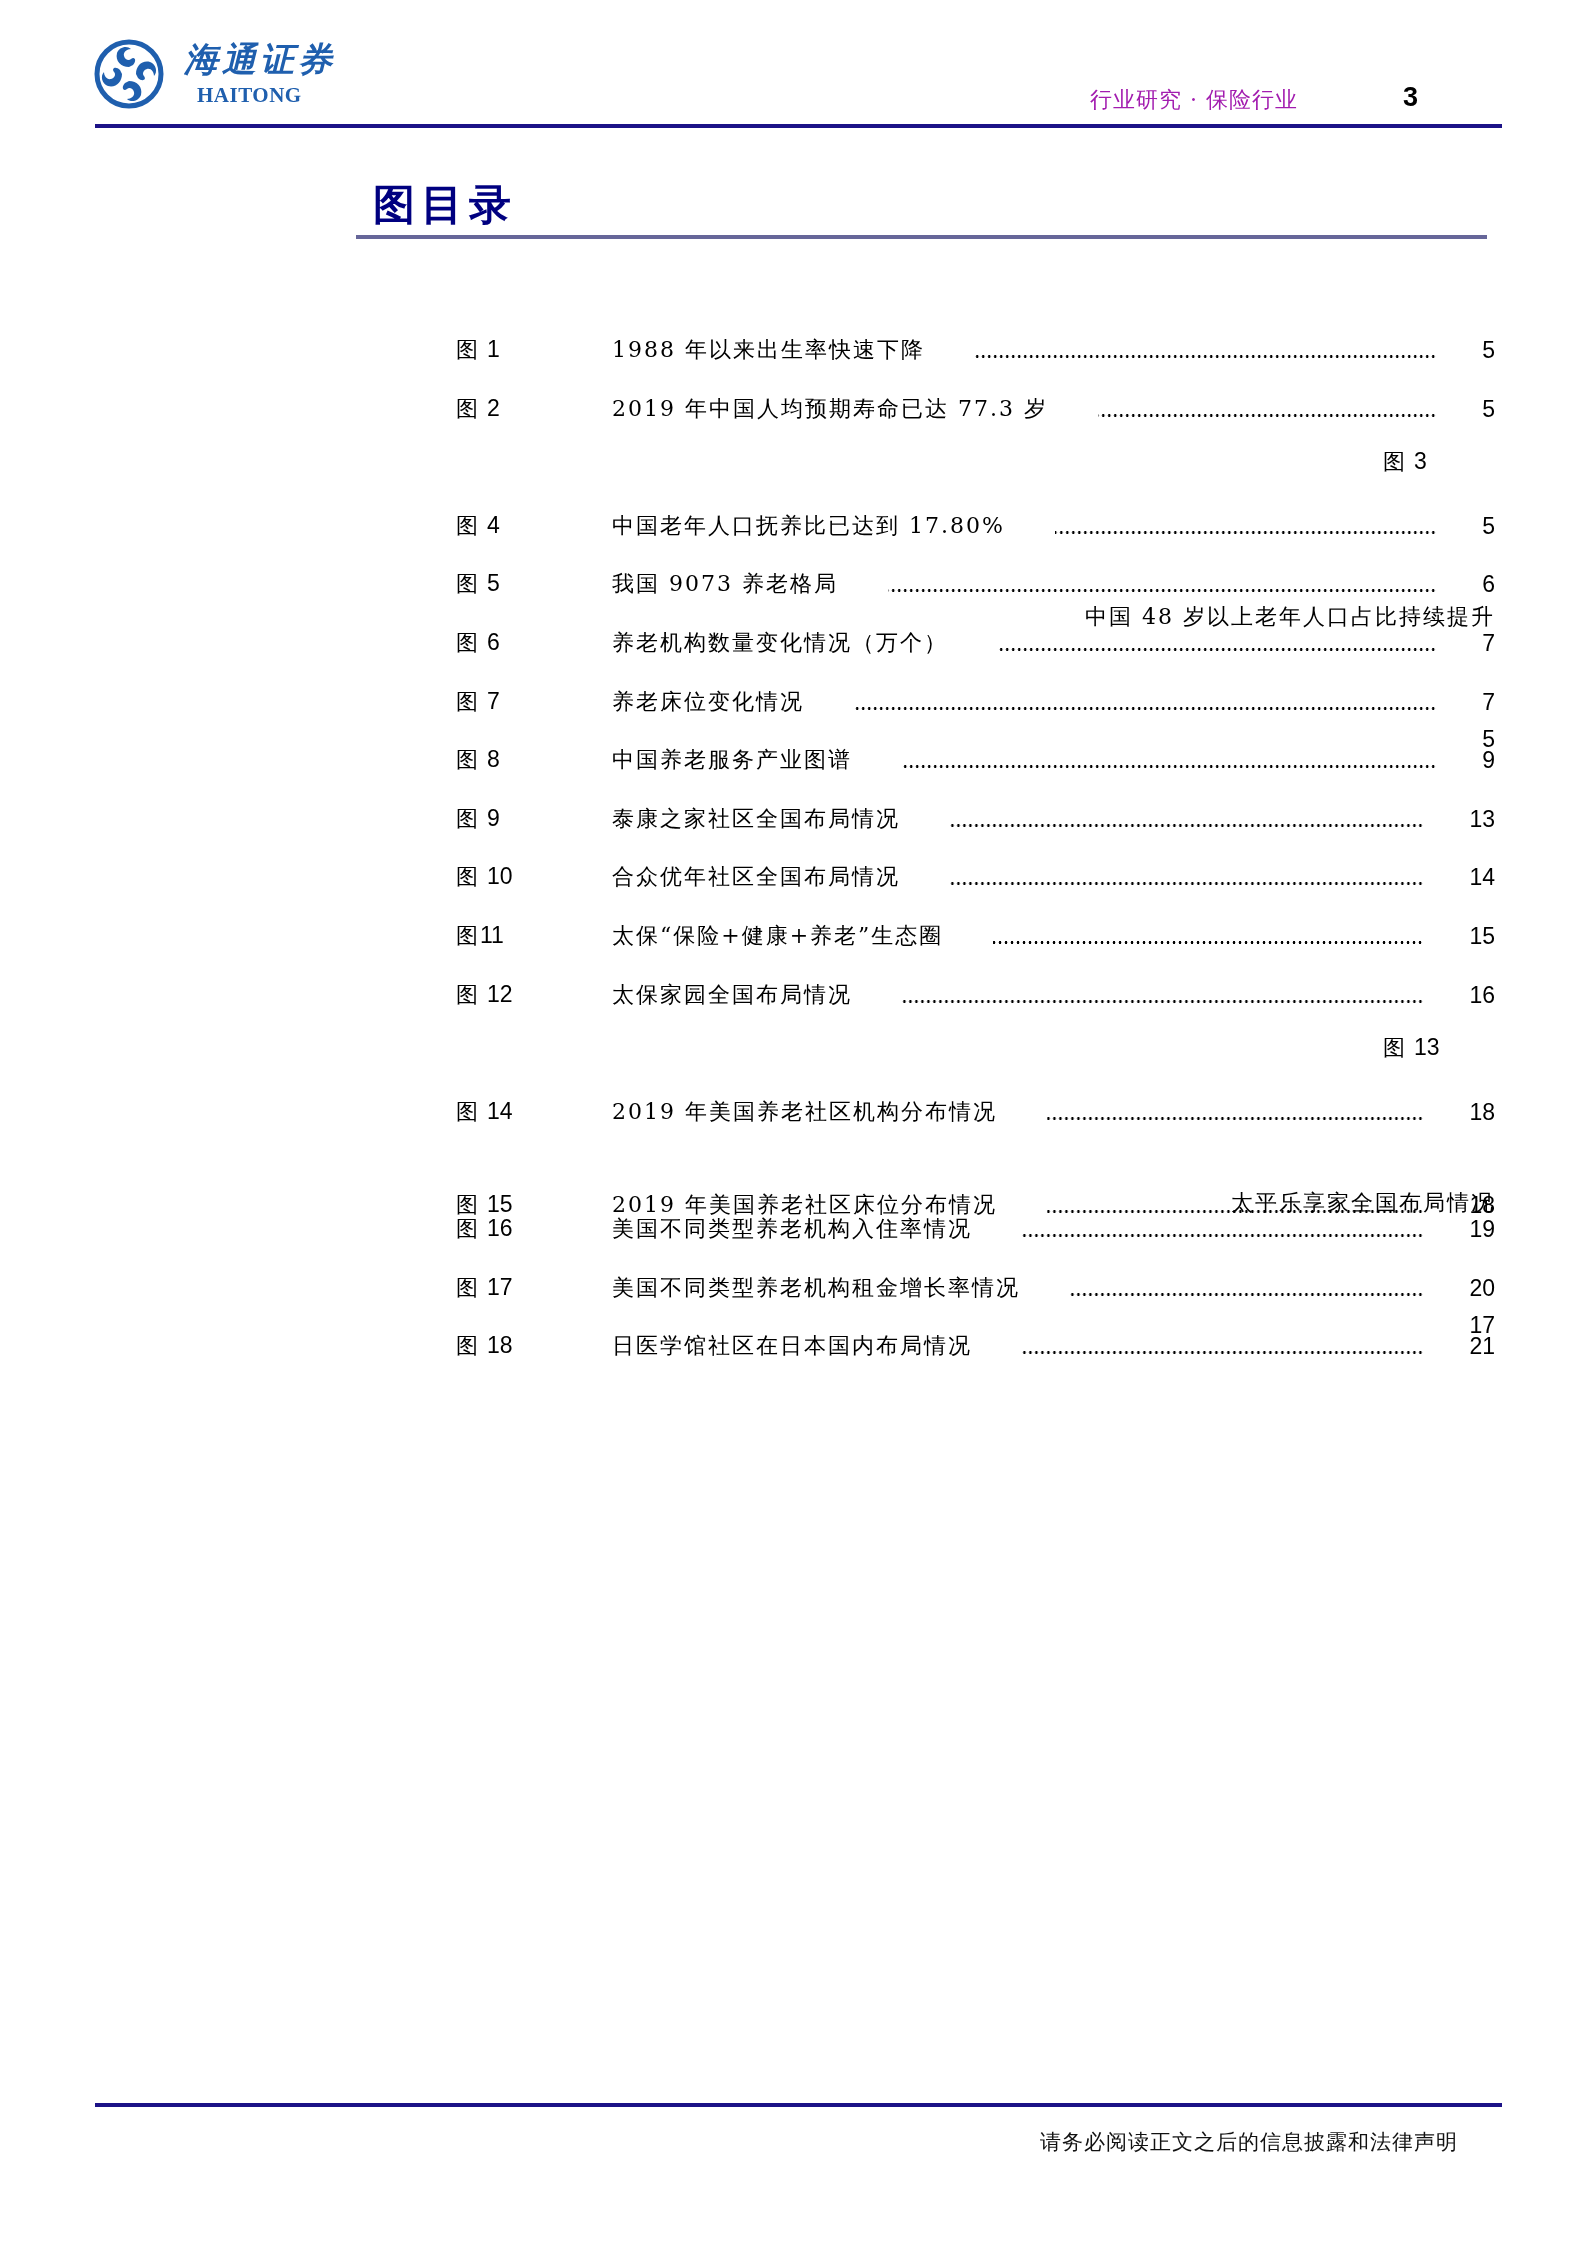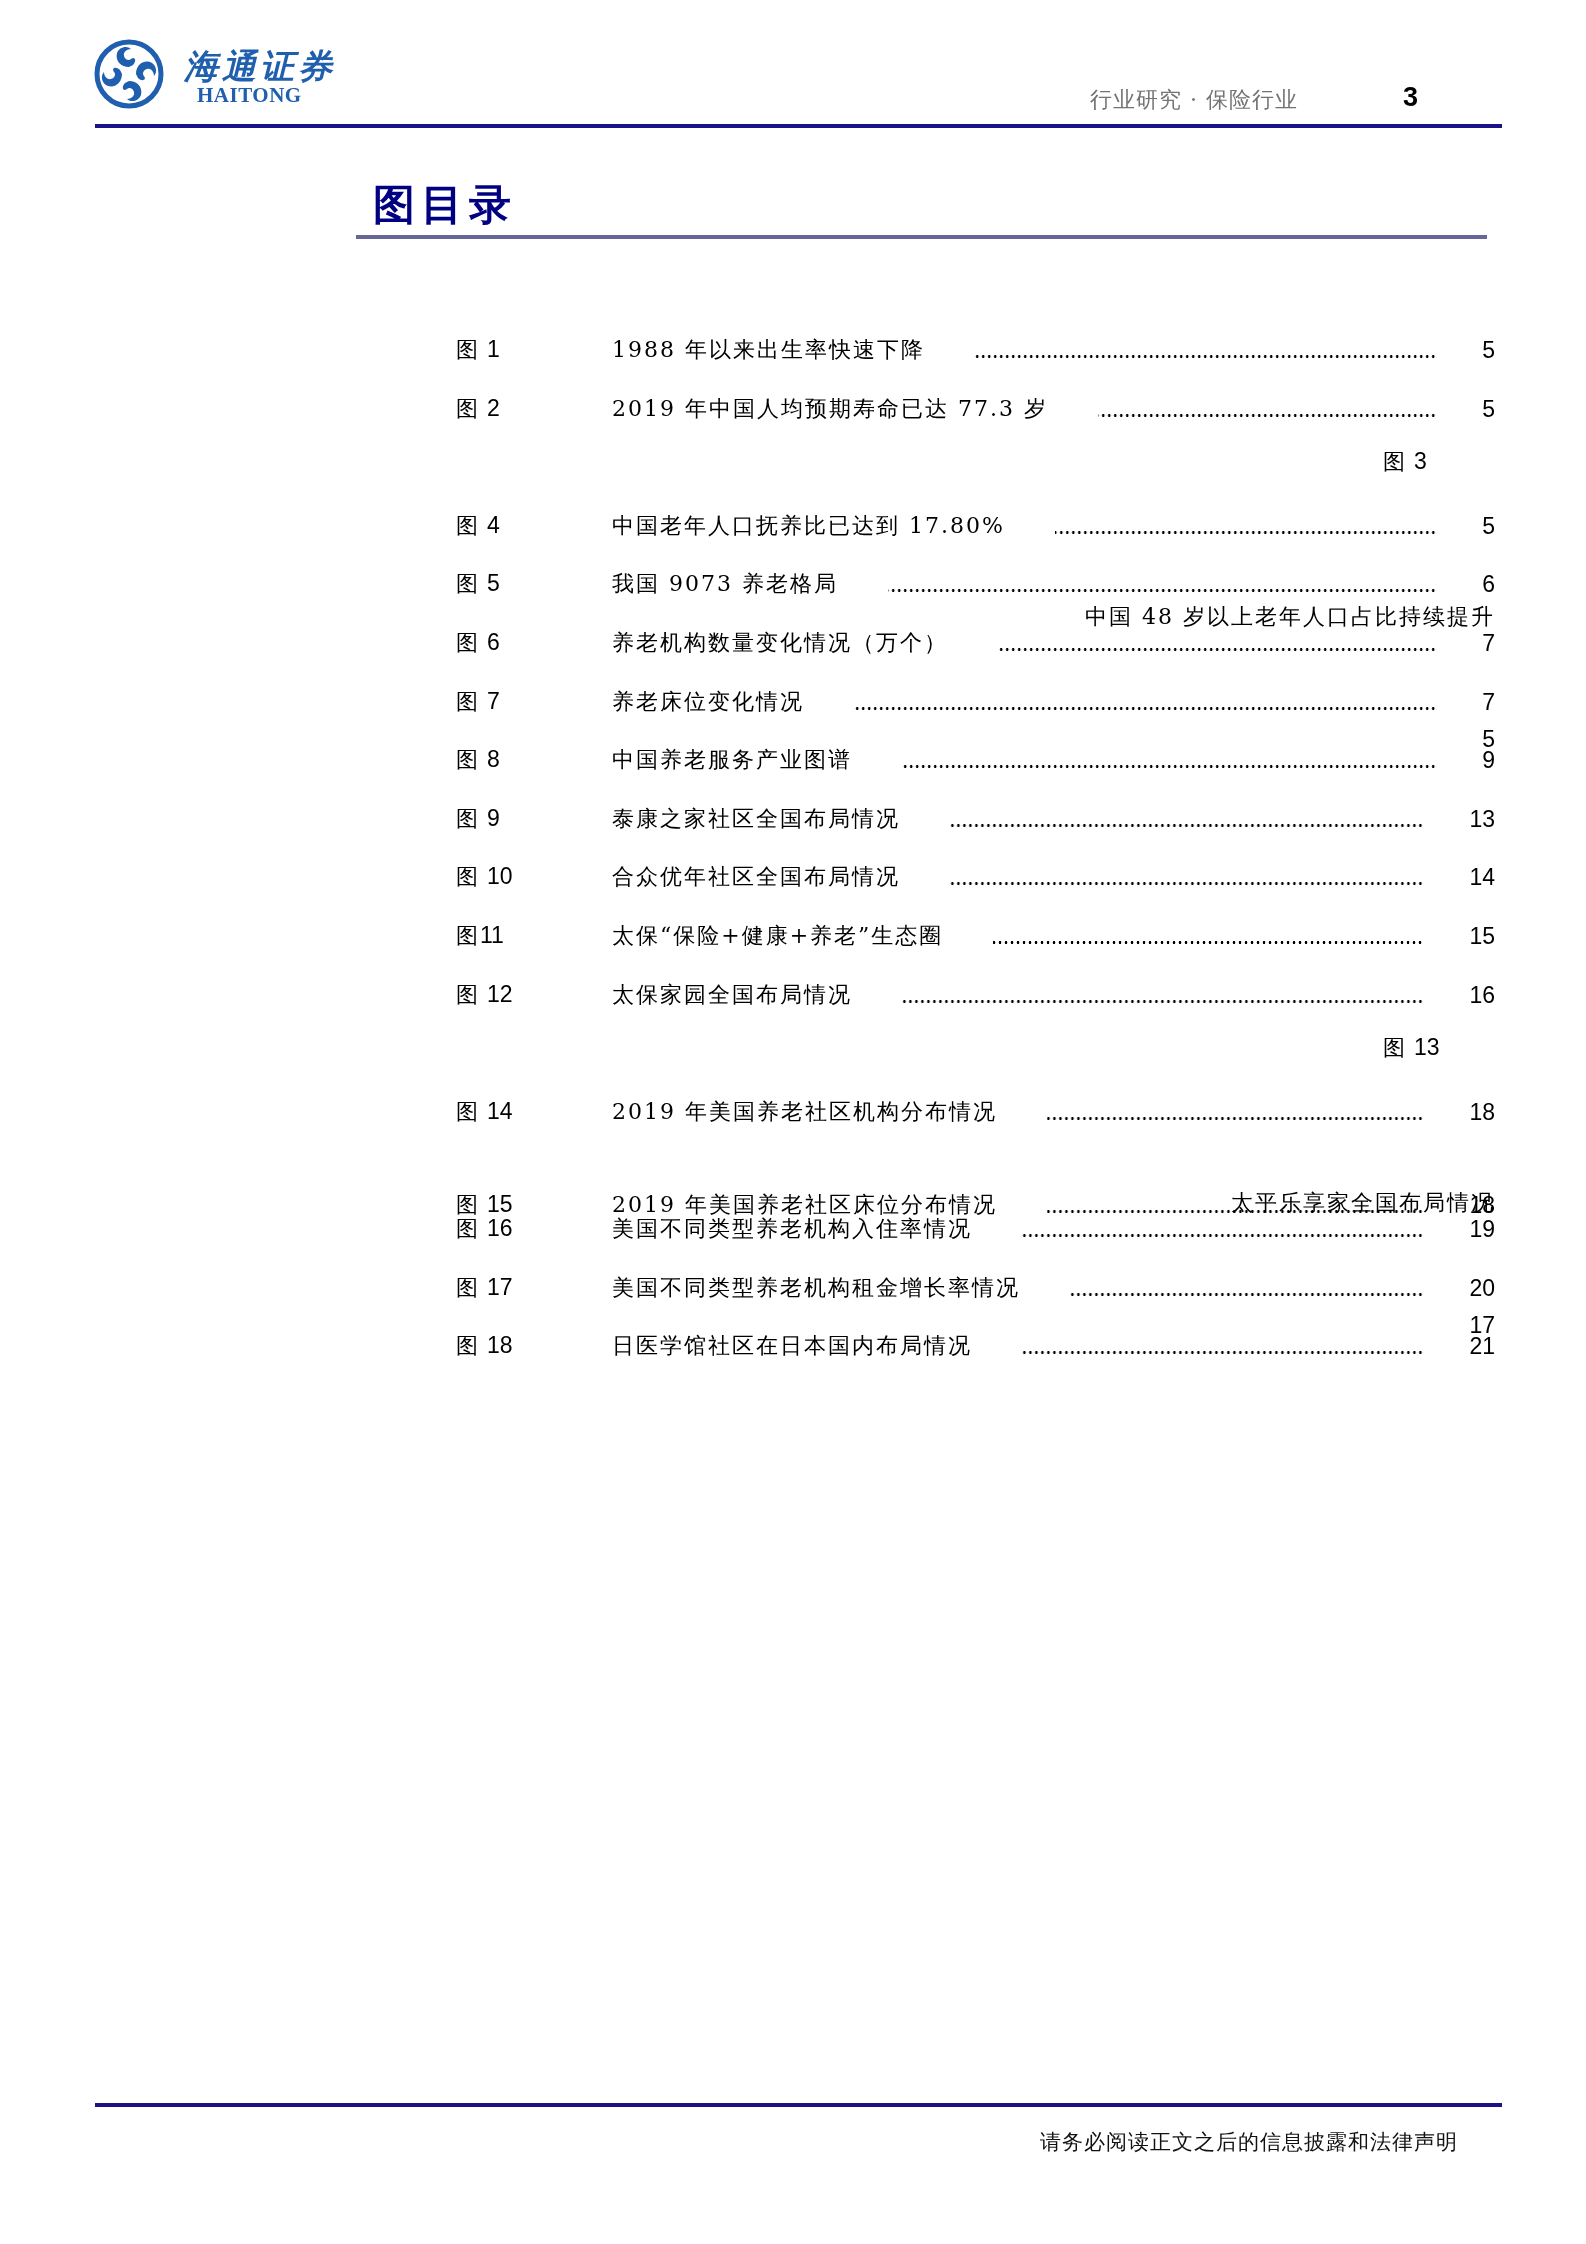--- a/index.html
+++ b/index.html
@@ -2,25 +2,25 @@
 <html><head>
 <meta charset="utf-8">
 <style>
   html, body { margin: 0; padding: 0; background: #ffffff; }
   body { width: 1586px; height: 2244px; position: relative; overflow: hidden;
          font-family: "Liberation Sans", "DejaVu Sans", sans-serif; color: #000; }
   .abs { position: absolute; }
 
   
   #logo-mark { left: 93px; top: 37px; width: 72px; height: 74px; }
-  #logo-cn { left: 184px; top: 46px; width: 172px; height: 40px; }
+  #logo-cn { left: 184px; top: 39px; width: 172px; height: 40px; }
   #logo-en { left: 197px; top: 84px; font-family: Liberation Serif, serif; font-weight: bold;
              font-size: 21px; letter-spacing: 0.5px; color: #1f5fae; line-height: 22px; }
   #header-section { left: 1090px; top: 86px; font-family: "DejaVu Serif", "Liberation Serif", serif;
-                    font-size: 22px; line-height: 28px; color: #737373; letter-spacing: 1px; white-space: nowrap; }
+                    font-size: 22px; line-height: 28px; color: #a21caf; letter-spacing: 1px; white-space: nowrap; }
   #page-number { left: 1403px; top: 81px; font-weight: bold; font-size: 27px; line-height: 32px; }
   #header-rule { left: 95px; top: 124px; width: 1407px; height: 4px; background: #1c1287; }
 
   
   #toc-title { left: 373px; top: 179px; font-family: "DejaVu Serif", "Liberation Serif", serif;
                font-weight: bold; font-size: 42px; line-height: 52px; color: #000080; letter-spacing: 6px; }
   #title-rule { left: 356px; top: 235px; width: 1131px; height: 4px; background: #666699; }
 
   
   #toc-list { left: 456px; top: 330px; width: 1040px; }

